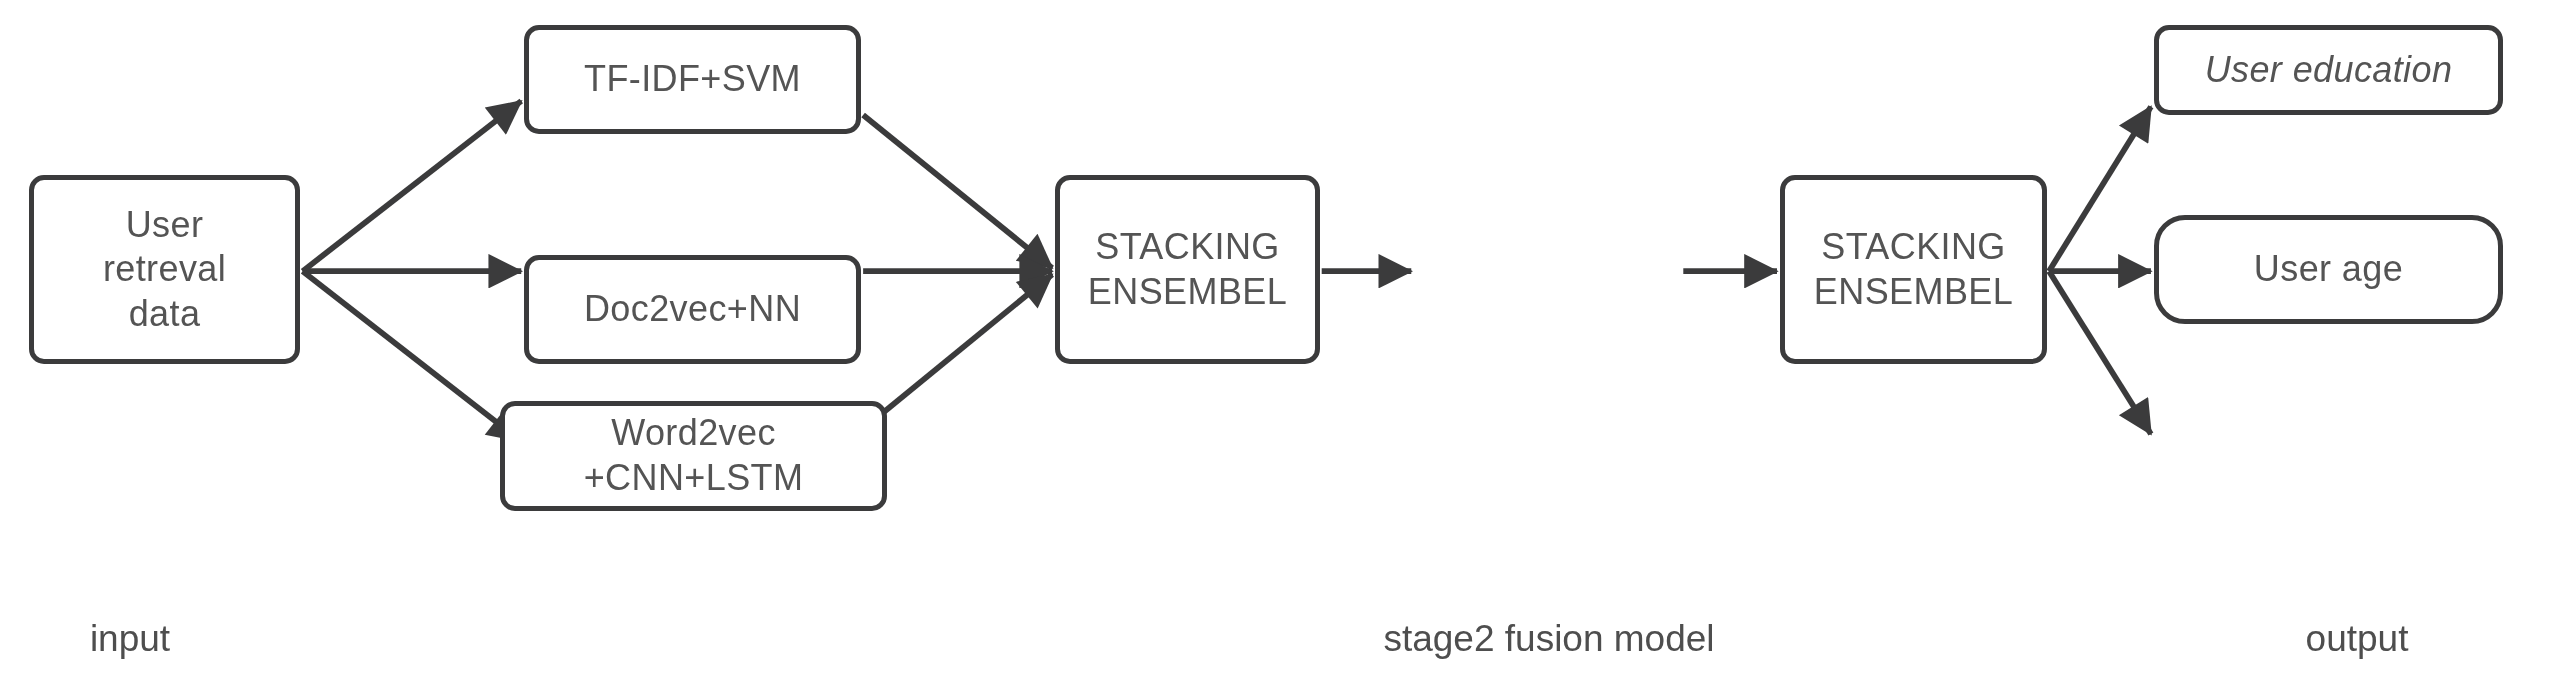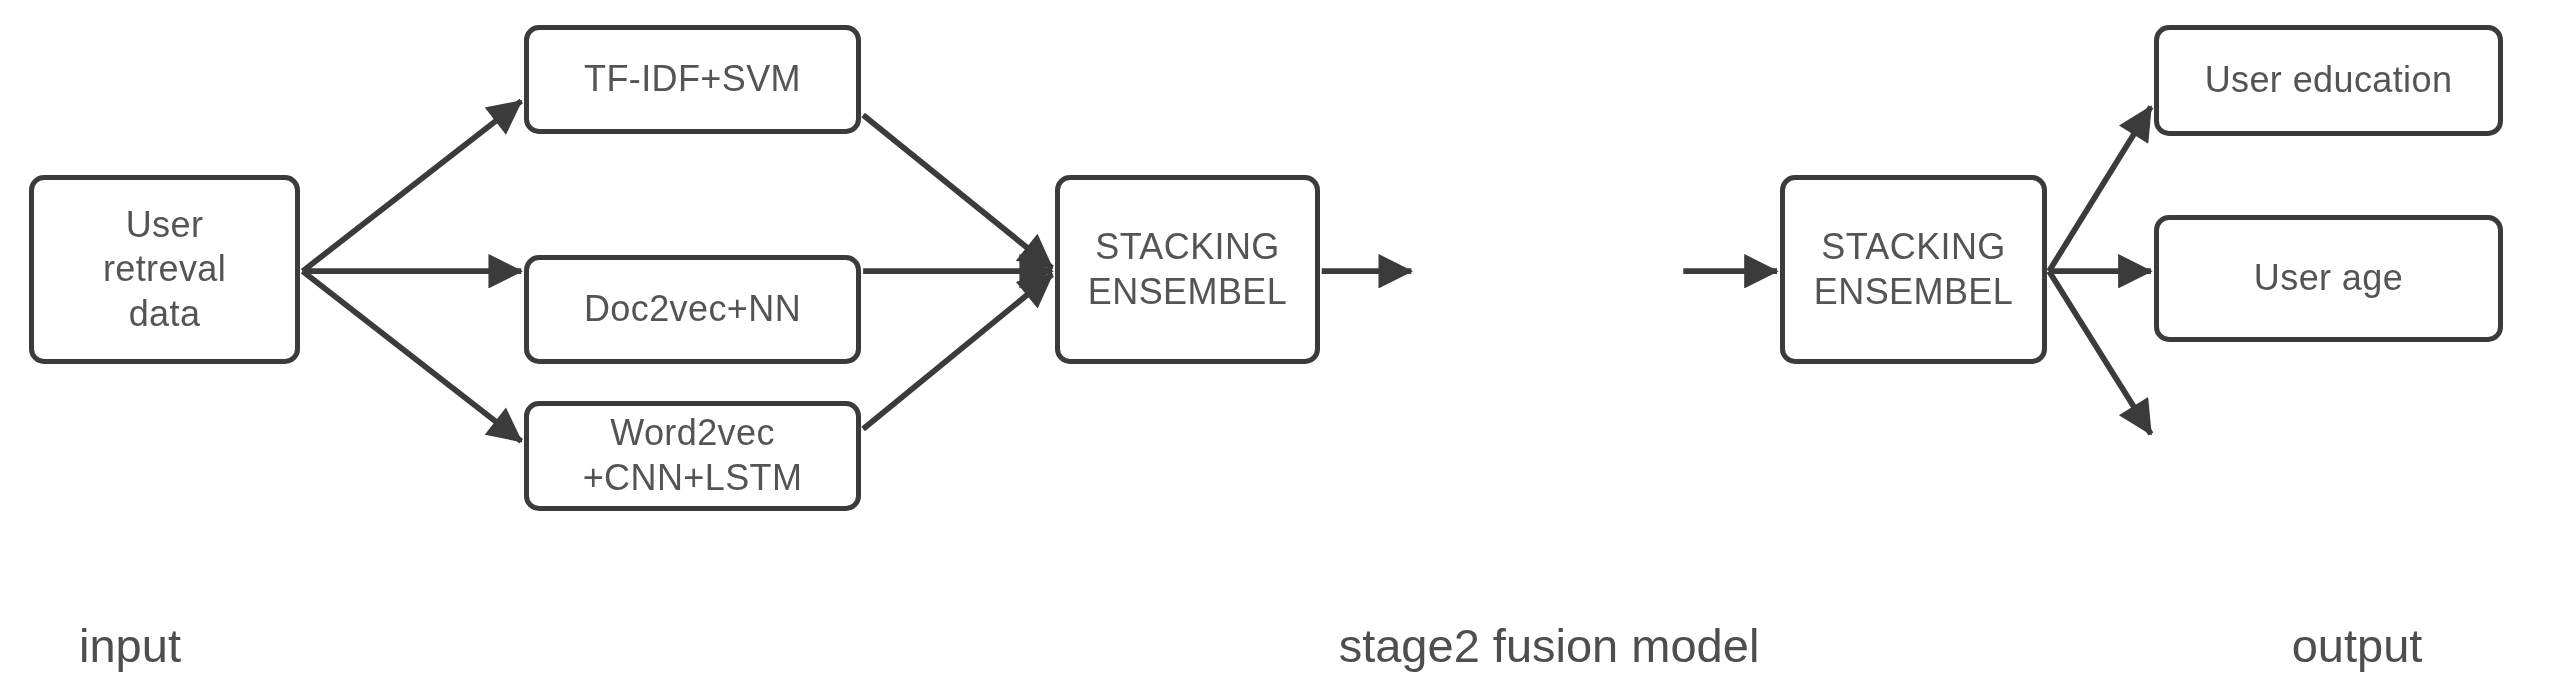--- a/index.html
+++ b/index.html
@@ -40,34 +40,34 @@
     text-align: center;
     color: #545454;
     font-size: 36px;
     line-height: 1.24;
     letter-spacing: 0.4px;
   }
   .caption {
     position: absolute;
     transform: translateX(-50%);
     color: #4e4e4e;
-    font-size: 47px;
+    font-size: 37px;
     white-space: nowrap;
     z-index: 2;
   }
   
   #node-input     { left: 29px;   top: 175px; width: 271px; height: 189px; }
   #node-tfidf     { left: 524px;  top: 25px;  width: 337px; height: 109px; }
   #node-doc2vec   { left: 524px;  top: 215px; width: 337px; height: 109px; margin-top: 40px; }
-  #node-word2vec  { left: 524px;  top: 401px; width: 337px; height: 110px; }
+  #node-word2vec  { left: 500px;  top: 401px; width: 387px; height: 110px; }
   #node-stacking1 { left: 1055px; top: 175px; width: 265px; height: 189px; }
   #node-xgboost   { left: 1414px; top: 175px; width: 267px; height: 189px; }
   #node-stacking2 { left: 1780px; top: 175px; width: 267px; height: 189px; }
-  #node-education { left: 2154px; top: 25px;  width: 349px; height: 111px; }
-  #node-age       { left: 2154px; top: 215px; width: 349px; height: 127px; }
+  #node-education { left: 2154px; top: 25px;  width: 349px; height: 90px; font-style: italic; }
+  #node-age       { left: 2154px; top: 215px; width: 349px; height: 109px; border-radius: 31px; }
   #node-gender    { left: 2154px; top: 388px; width: 349px; height: 112px; }
 
   #caption-input  { left: 130px;  top: 618px; }
   #caption-stage1 { left: 720px;  top: 618px; }
   #caption-stage2 { left: 1549px; top: 618px; }
   #caption-output { left: 2357px; top: 618px; }
 
   .edge {
     stroke: #3b3b3c;
     stroke-width: 7;

